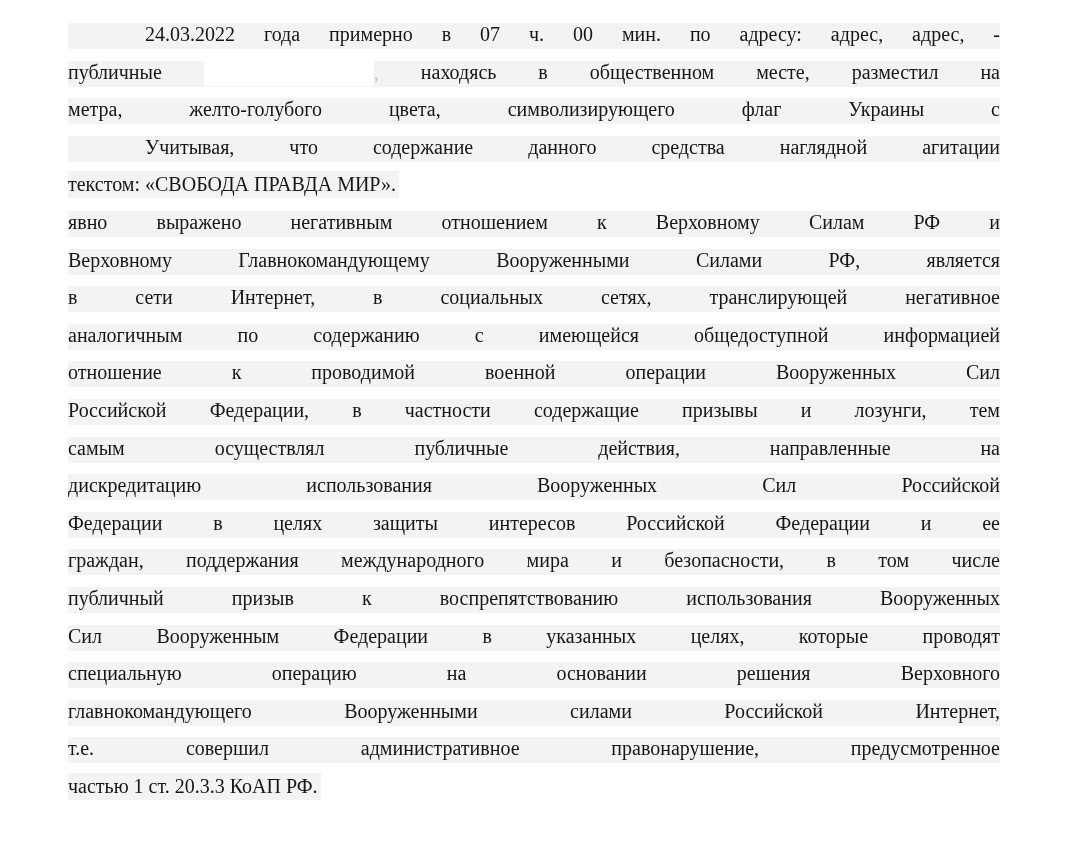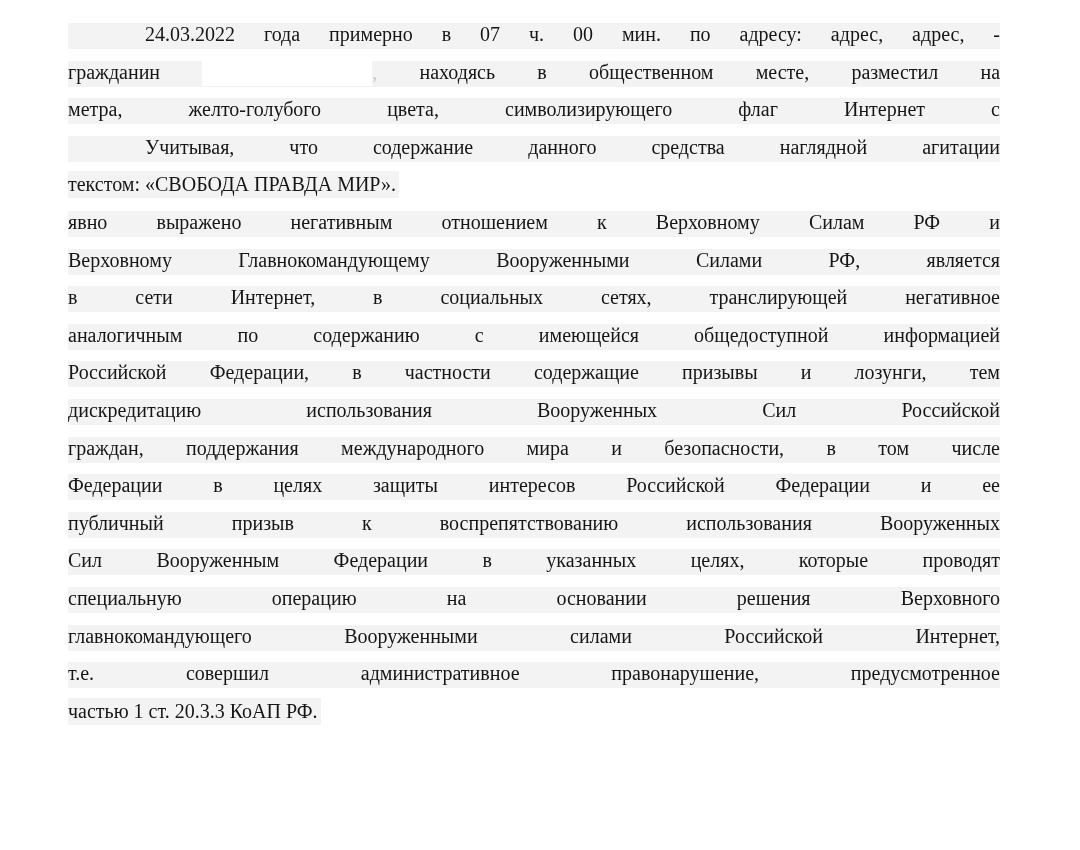--- a/index.html
+++ b/index.html
@@ -50,39 +50,41 @@
   .remnant{color:var(--remnant);}
 </style>
 </head>
 <body>
 
 <div class="page">
 
   <div class="line first">24.03.2022 года примерно в 07 ч. 00 мин. по адресу: адрес,  адрес, -</div>
 
   <div class="line">
-    <span>гражданин</span>
+    <span>публичные</span>
     <span class="redacted"></span><span class="remnant">,</span>
     <span>находясь в общественном месте, разместил на</span>
   </div>
 
-  <div class="line">метра, желто-голубого цвета, символизирующего флаг Интернет с</div>
+  <div class="line">метра, желто-голубого цвета, символизирующего флаг Украины с</div>
   <div class="line first">Учитывая, что содержание данного средства наглядной агитации</div>
 
   <div class="line para-end">
     <span class="band-text">текстом: «СВОБОДА ПРАВДА МИР».</span>
   </div>
   <div class="line">явно выражено негативным отношением к Верховному Силам РФ и</div>
   <div class="line">Верховному Главнокомандующему Вооруженными Силами РФ, является</div>
   <div class="line">в сети Интернет, в социальных сетях, транслирующей негативное</div>
   <div class="line">аналогичным по содержанию с имеющейся общедоступной информацией</div>
+  <div class="line">отношение к проводимой военной операции Вооруженных Сил</div>
   <div class="line">Российской Федерации, в частности содержащие призывы и лозунги, тем</div>
+  <div class="line">самым осуществлял публичные действия, направленные на</div>
   <div class="line">дискредитацию использования Вооруженных Сил Российской</div>
+  <div class="line">Федерации в целях защиты интересов Российской Федерации и ее</div>
   <div class="line">граждан, поддержания международного мира и безопасности, в том числе</div>
-  <div class="line">Федерации в целях защиты интересов Российской Федерации и ее</div>
   <div class="line">публичный призыв к воспрепятствованию использования Вооруженных</div>
   <div class="line">Сил Вооруженным Федерации в указанных целях, которые проводят</div>
   <div class="line">специальную операцию на основании решения Верховного</div>
   <div class="line">главнокомандующего Вооруженными силами Российской Интернет,</div>
   <div class="line">т.е. совершил административное правонарушение, предусмотренное</div>
   <div class="line para-end">
     <span class="band-text">частью 1 ст. 20.3.3 КоАП РФ.</span>
   </div>
 
 </div>

